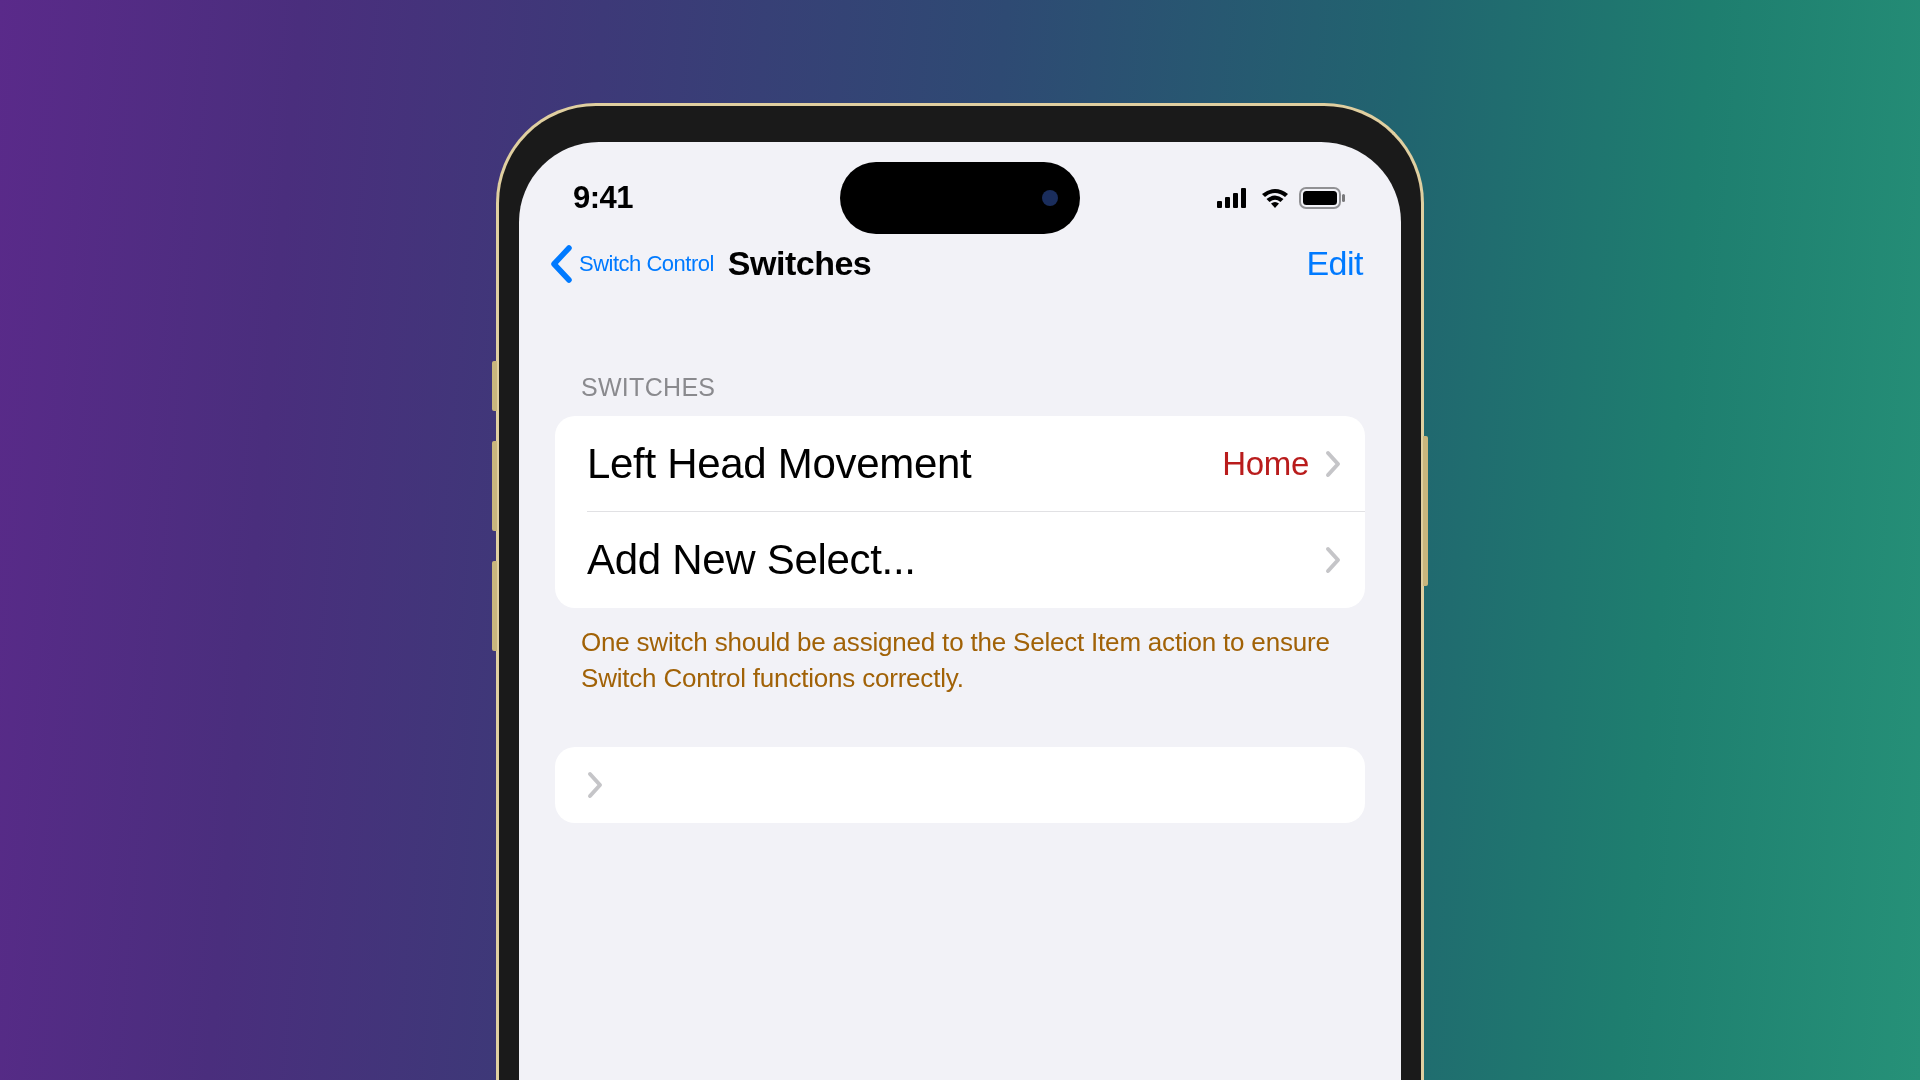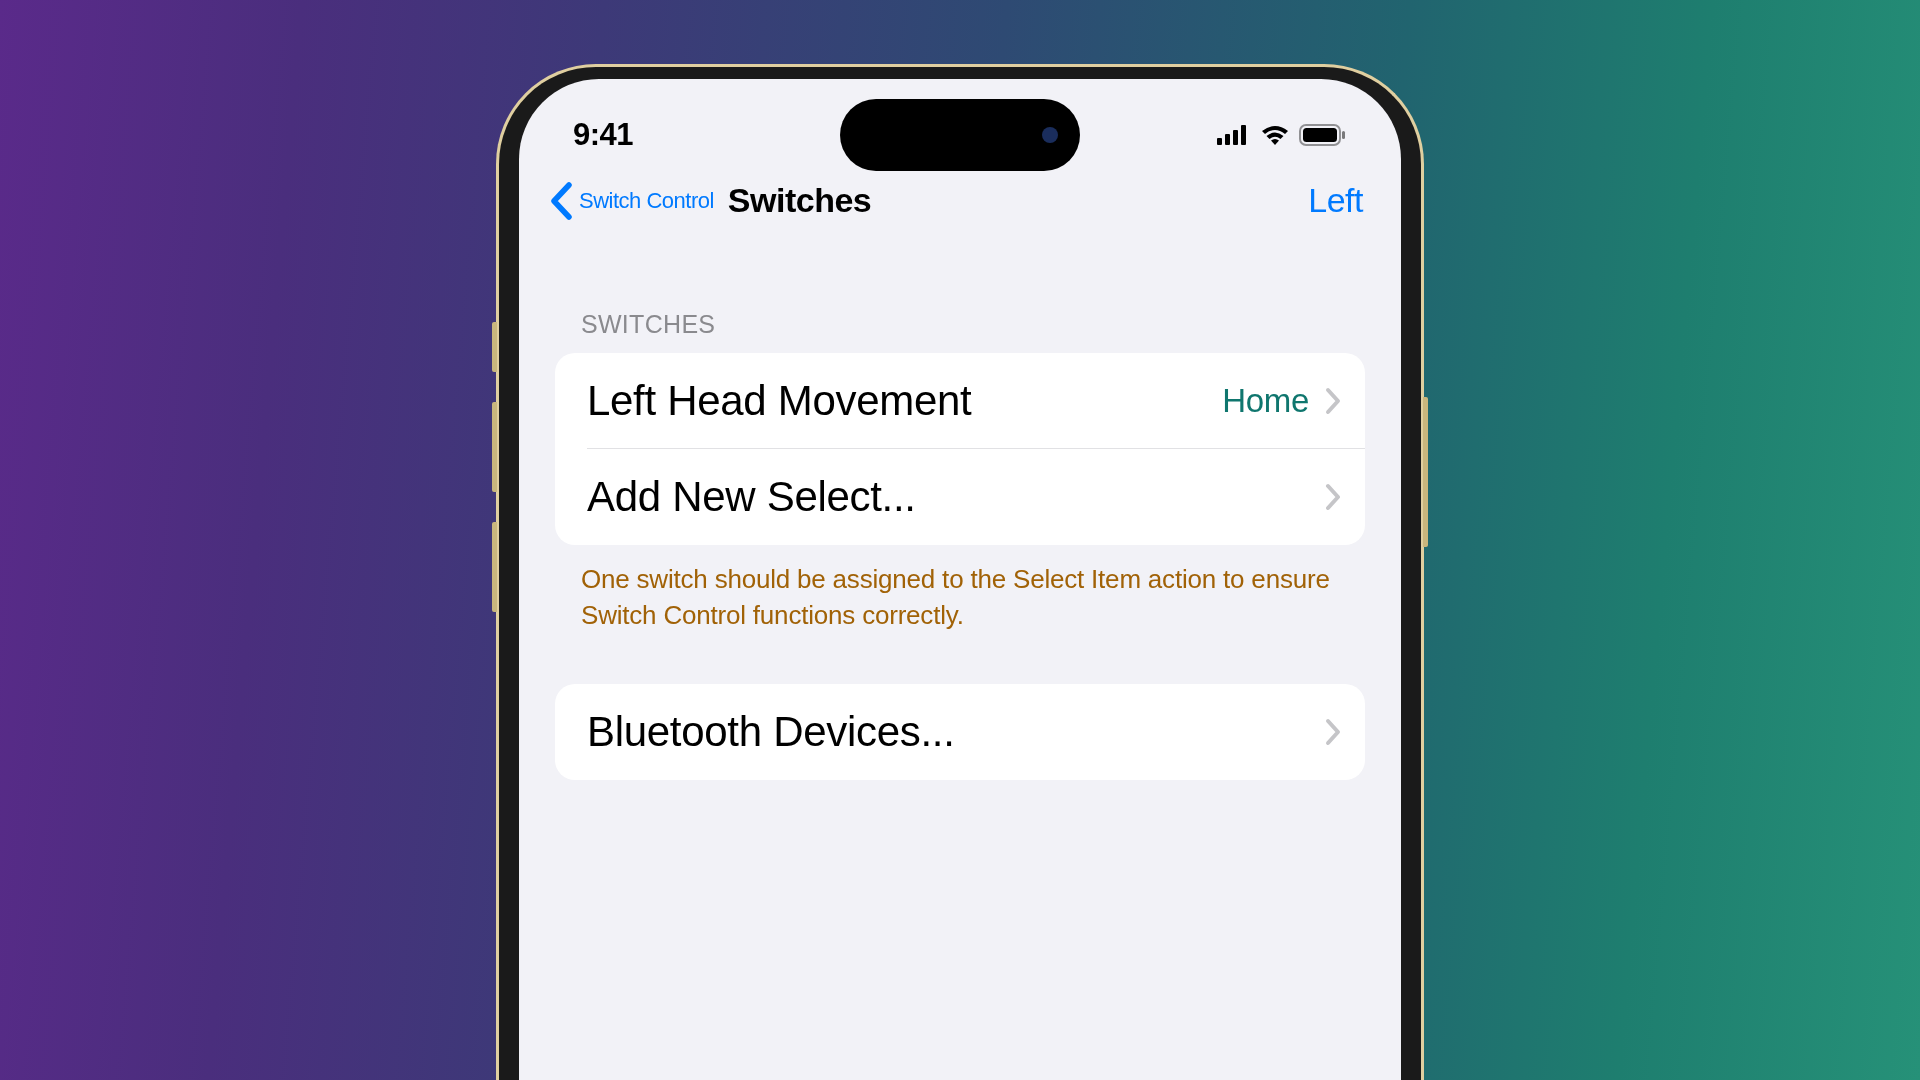--- a/index.html
+++ b/index.html
@@ -14,24 +14,24 @@
       width: 1920px;
       height: 1080px;
       background: linear-gradient(95deg, #5a2a8a 0%, #4a2e7d 15%, #3d3978 30%, #2e4a73 50%, #21646f 70%, #1e7e6f 85%, #269178 100%);
       display: flex;
       justify-content: center;
       overflow: hidden;
     }
     
     .phone-frame {
       width: 928px;
-      margin-top: 64px;
+      margin-top: 103px;
       background: #1a1a1a;
       border-radius: 100px 100px 0 0;
-      padding: 12px 20px 0 20px;
+      padding: 36px 20px 0 20px;
       position: relative;
       border: 3px solid #e0cfa0;
       border-bottom: none;
     }
     
     .phone-buttons-left {
       position: absolute;
       left: -7px;
       top: 255px;
     }
@@ -186,21 +186,21 @@
     
     .list-label {
       font-size: 42px;
       color: #000;
       flex: 1;
       letter-spacing: -0.3px;
     }
     
     .list-value {
       font-size: 33px;
-      color: #0f766e;
+      color: #b91c1c;
       margin-right: 16px;
       letter-spacing: -0.3px;
     }
     
     .list-chevron {
       color: #c5c5c8;
     }
     
     .section-footer {
       font-size: 26px;
@@ -255,21 +255,21 @@
     </div>
 
     <div class="nav-bar">
       <div class="back-btn">
         <svg class="back-chevron" width="24" height="38" viewBox="0 0 24 38">
           <path d="M20 3 L5 19 L20 35" stroke="#007aff" stroke-width="5.5" fill="none" stroke-linecap="round" stroke-linejoin="round"></path>
         </svg>
         <span>Switch Control</span>
       </div>
       <div class="nav-title">Switches</div>
-      <div class="edit-btn">Left</div>
+      <div class="edit-btn">Edit</div>
     </div>
 
     <div class="content">
       <div class="section-header">SWITCHES</div>
 
       <div class="list">
         <div class="list-item">
           <span class="list-label">Left Head Movement</span>
           <span class="list-value">Home</span>
           <svg class="list-chevron" width="16" height="28" viewBox="0 0 16 28">
@@ -281,21 +281,20 @@
           <svg class="list-chevron" width="16" height="28" viewBox="0 0 16 28">
             <path d="M3 3 L13 14 L3 25" stroke="#c5c5c8" stroke-width="4" fill="none" stroke-linecap="round" stroke-linejoin="round"></path>
           </svg>
         </div>
       </div>
 
       <div class="section-footer">One switch should be assigned to the Select Item action to ensure Switch Control functions correctly.</div>
 
       <div class="list list-second">
         <div class="list-item">
-          <span class="list-label">Bluetooth Devices...</span>
           <svg class="list-chevron" width="16" height="28" viewBox="0 0 16 28">
             <path d="M3 3 L13 14 L3 25" stroke="#c5c5c8" stroke-width="4" fill="none" stroke-linecap="round" stroke-linejoin="round"></path>
           </svg>
         </div>
       </div>
     </div>
   </div>
 </div>
 
 </body></html>

